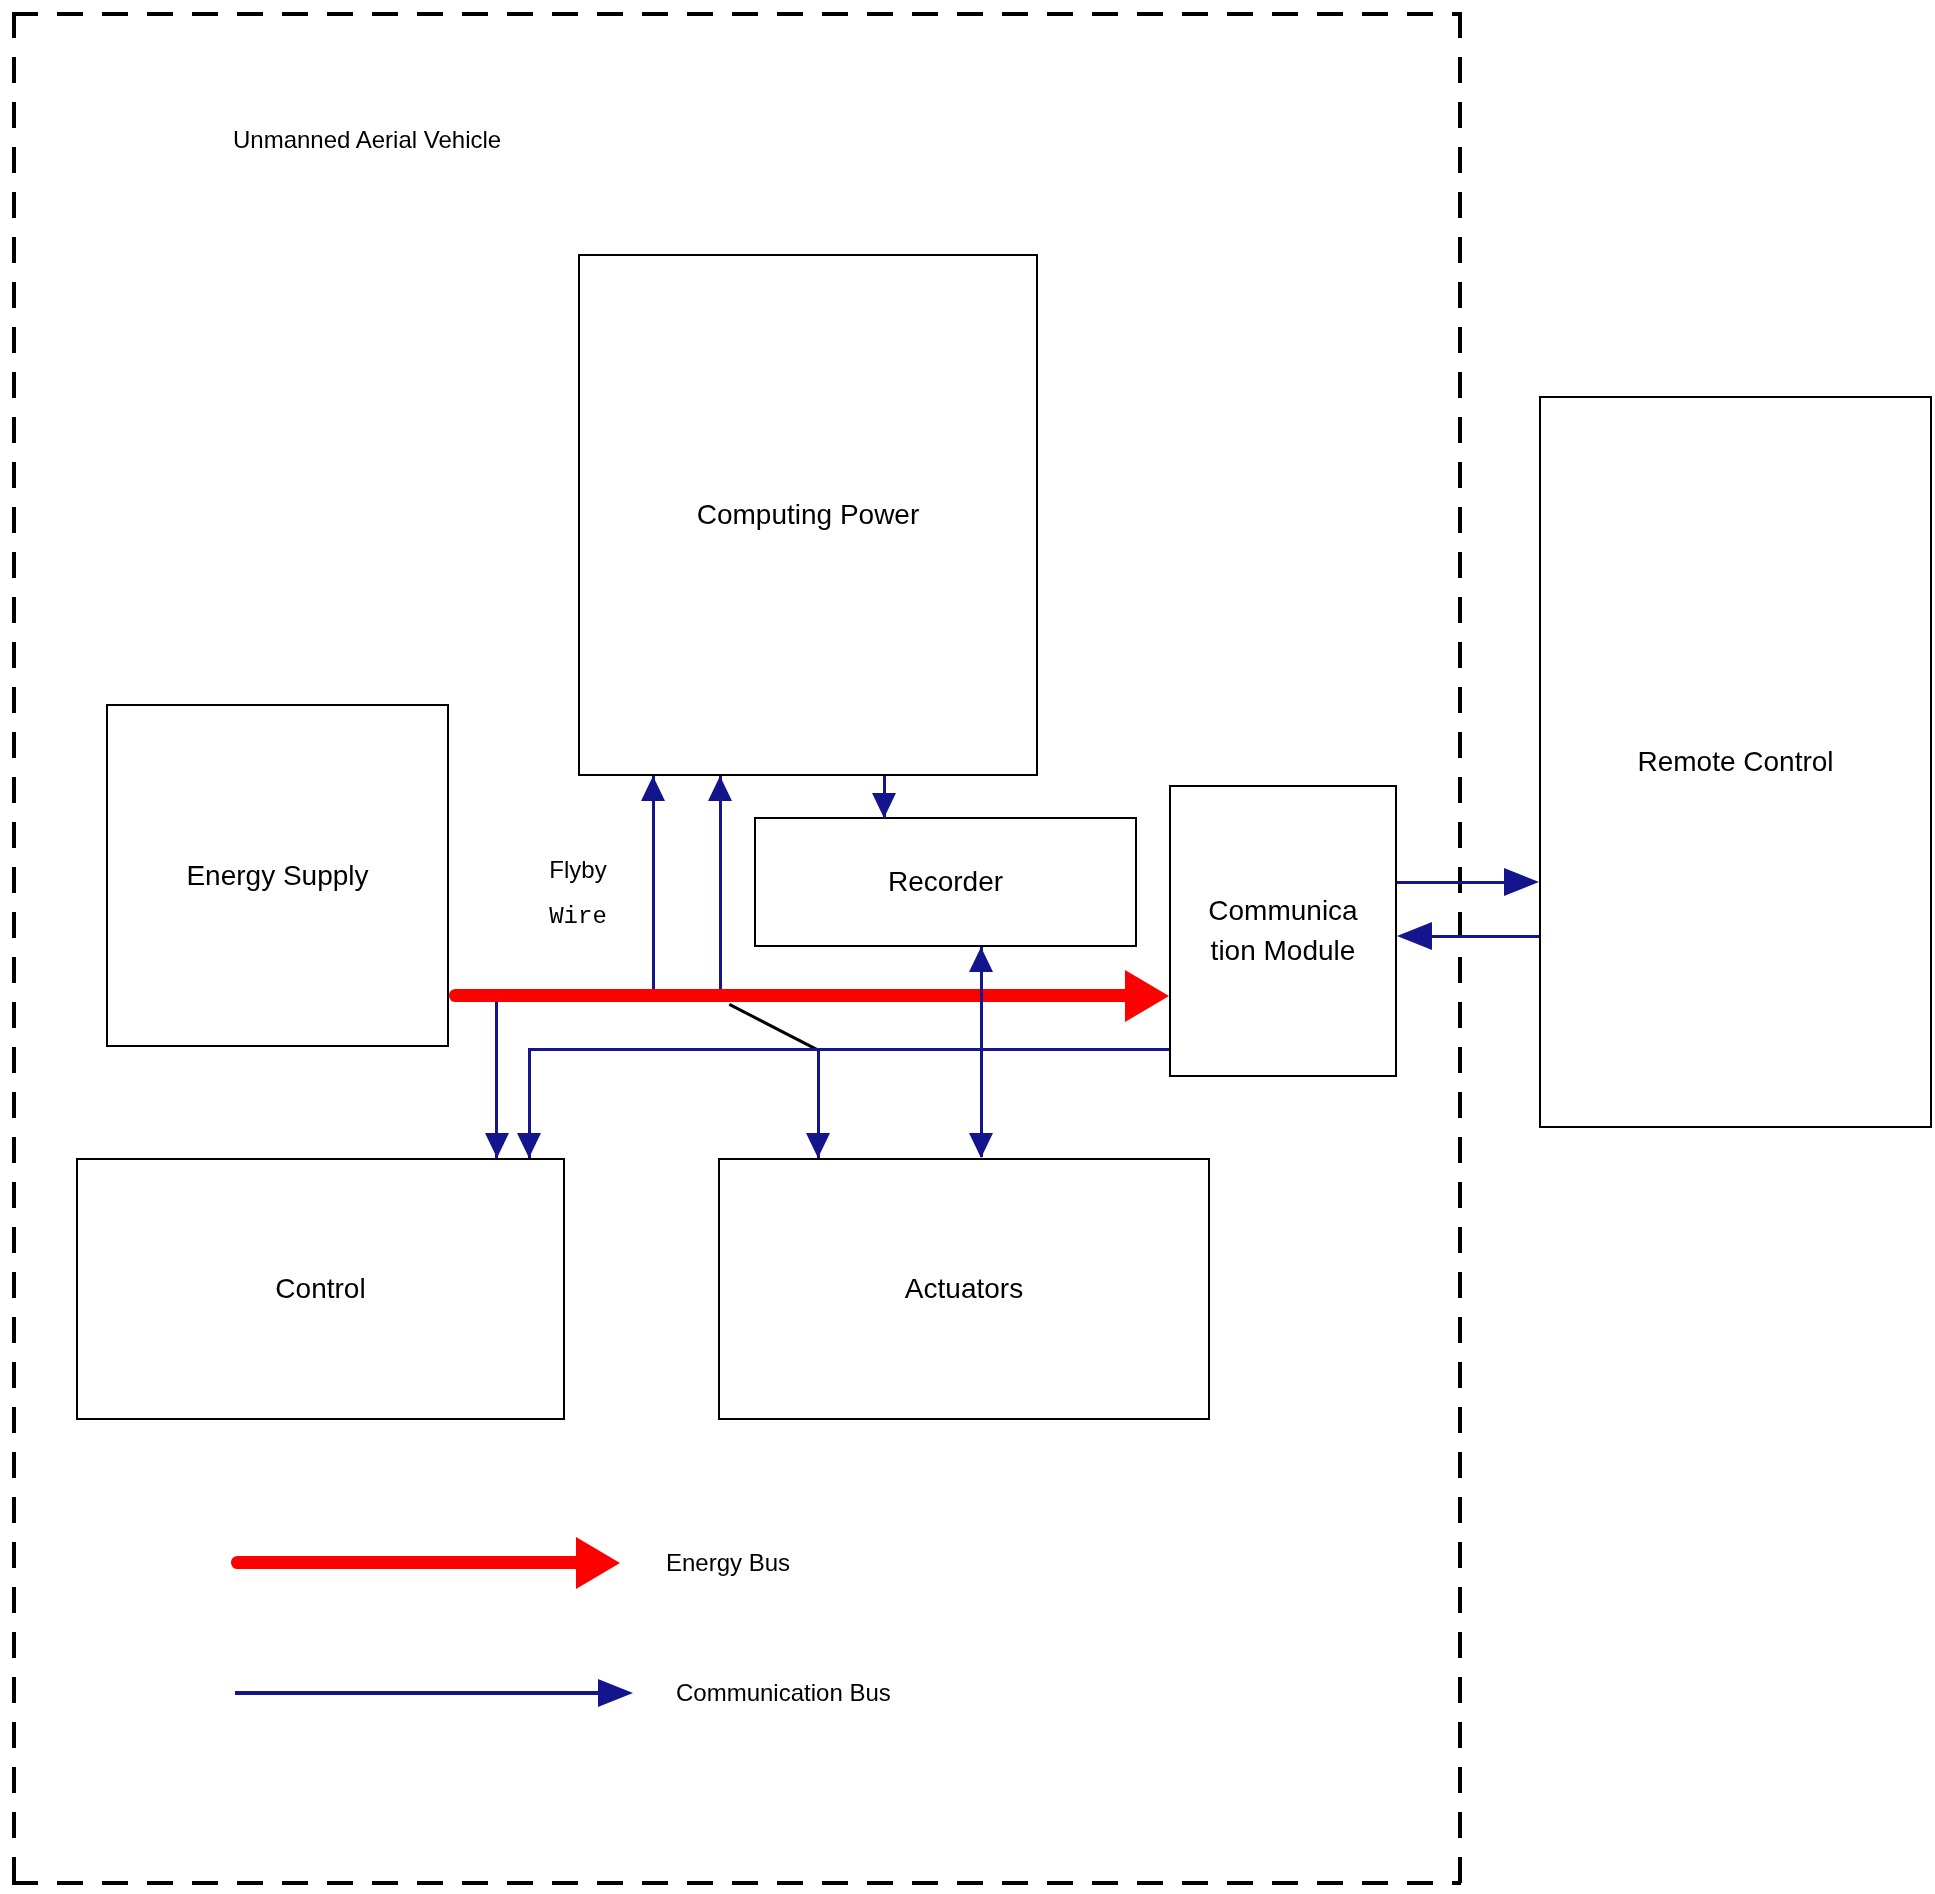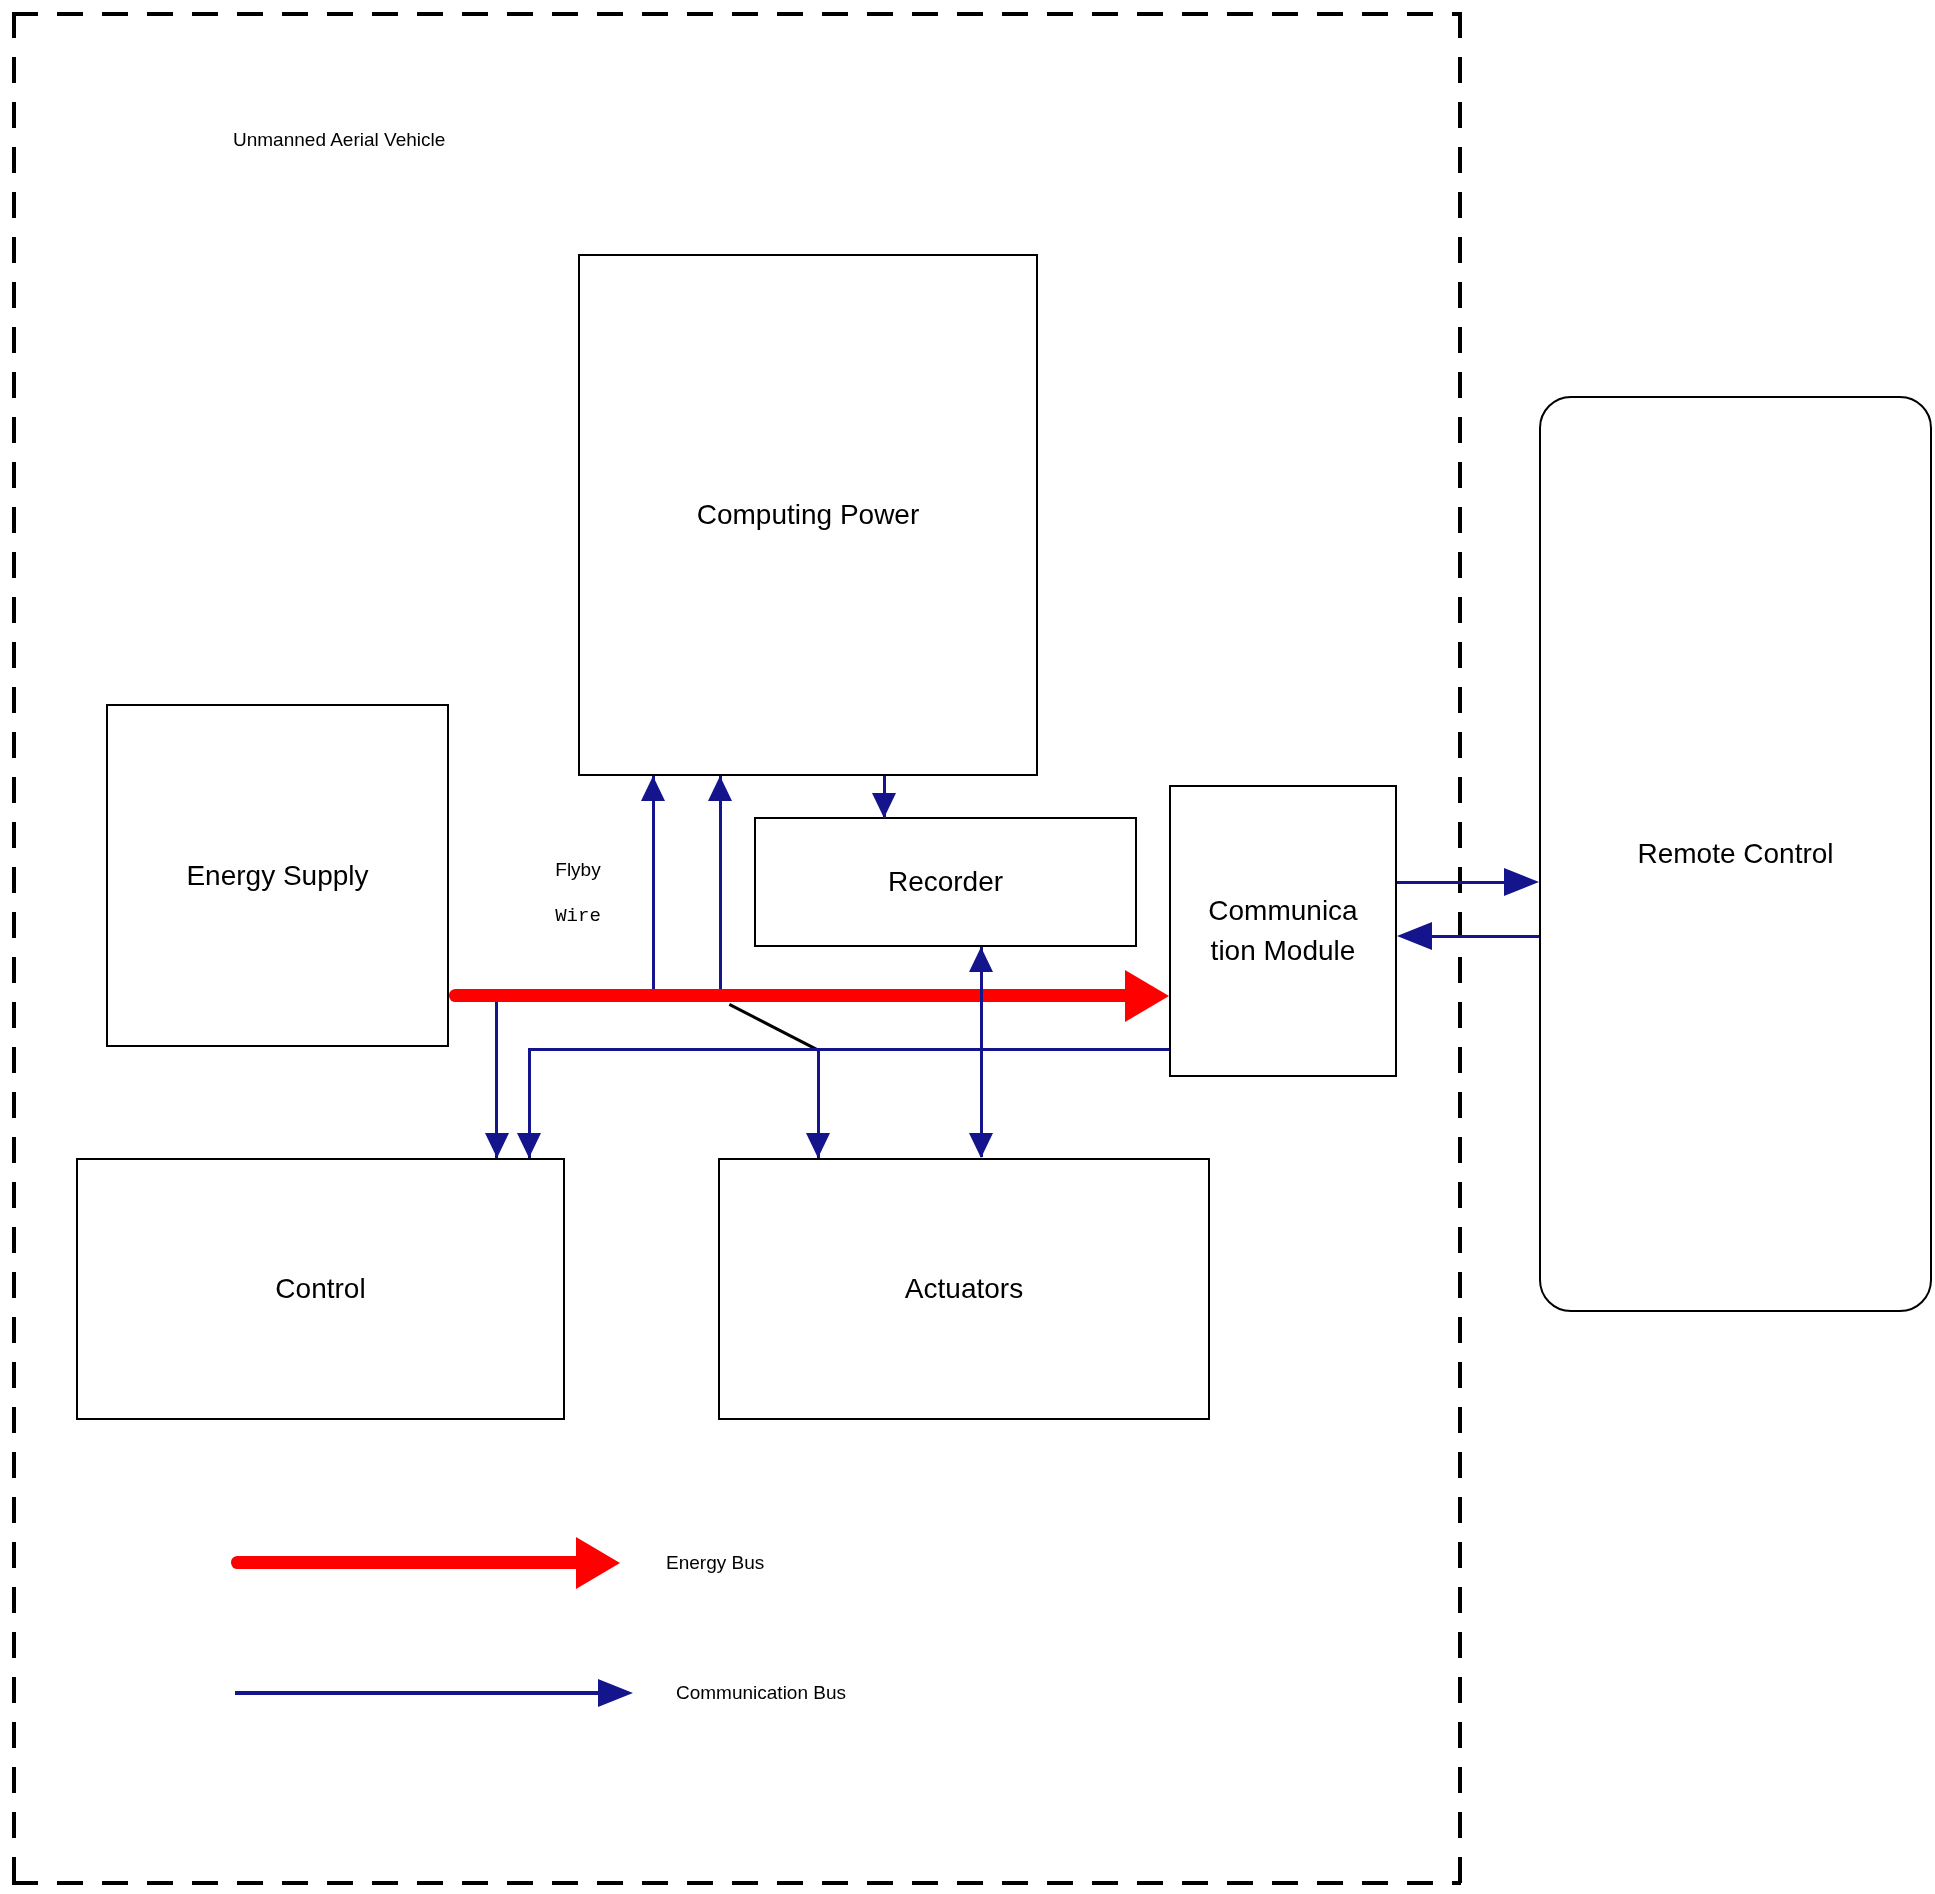--- a/index.html
+++ b/index.html
@@ -29,21 +29,21 @@
     border: 2.5px solid var(--ink);
     background: var(--bg);
     display: flex;
     align-items: center;
     justify-content: center;
     text-align: center;
     font-size: 28px;
     line-height: 40px;
     box-sizing: border-box;
   }
-  .label { position: absolute; font-size: 19px; line-height: 34px; white-space: nowrap; }
+  .label { position: absolute; font-size: 24px; line-height: 34px; white-space: nowrap; }
   
   .hline { position: absolute; height: 2.5px; background: var(--comm); }
   .vline { position: absolute; width: 2.5px; background: var(--comm); }
   .red-tail { position: absolute; height: 13px; background: var(--energy); border-radius: 6.4px 0 0 6.4px; }
   .black-diag { position: absolute; height: 2.5px; background: var(--ink); transform-origin: 0 0; }
   
   .tri { position: absolute; width: 0; height: 0; }
   .tri.up    { border-left: 12px solid transparent; border-right: 12px solid transparent; border-bottom: 25px solid var(--comm); }
   .tri.down  { border-left: 12px solid transparent; border-right: 12px solid transparent; border-top: 25px solid var(--comm); }
   .tri.right { border-top: 14px solid transparent; border-bottom: 14px solid transparent; border-left: 35px solid var(--comm); }
@@ -78,21 +78,21 @@
       <span style="display:block;">Communica</span>
       <span style="display:block;">tion Module</span>
     </span>
   </div>
   <div class="box" style="left:76px;  top:1158px; width:489px;  height:262px;">
     <span>Control</span>
   </div>
   <div class="box" style="left:718px; top:1158px; width:492px;  height:262px;">
     <span>Actuators</span>
   </div>
-  <div class="box" style="left:1539px; top:396px;  width:393px;  height:916px;border-radius:32px;">
+  <div class="box" style="left:1539px; top:396px;  width:393px;  height:732px;">
     <span>Remote Control</span>
   </div>
 
   <div class="label" style="left:514px; top:846px; width:128px; text-align:center; white-space:normal; line-height:47px;">
     <span style="display:block;">Flyby</span>
     <span style="display:block;font-family:Liberation Mono, monospace;">Wire</span>
   </div>
 
   <div class="red-tail z-mid" style="left:449px; top:989px; width:677px;"></div>
   <div class="tri red-right z-mid" style="left:1125px; top:970px;"></div>

